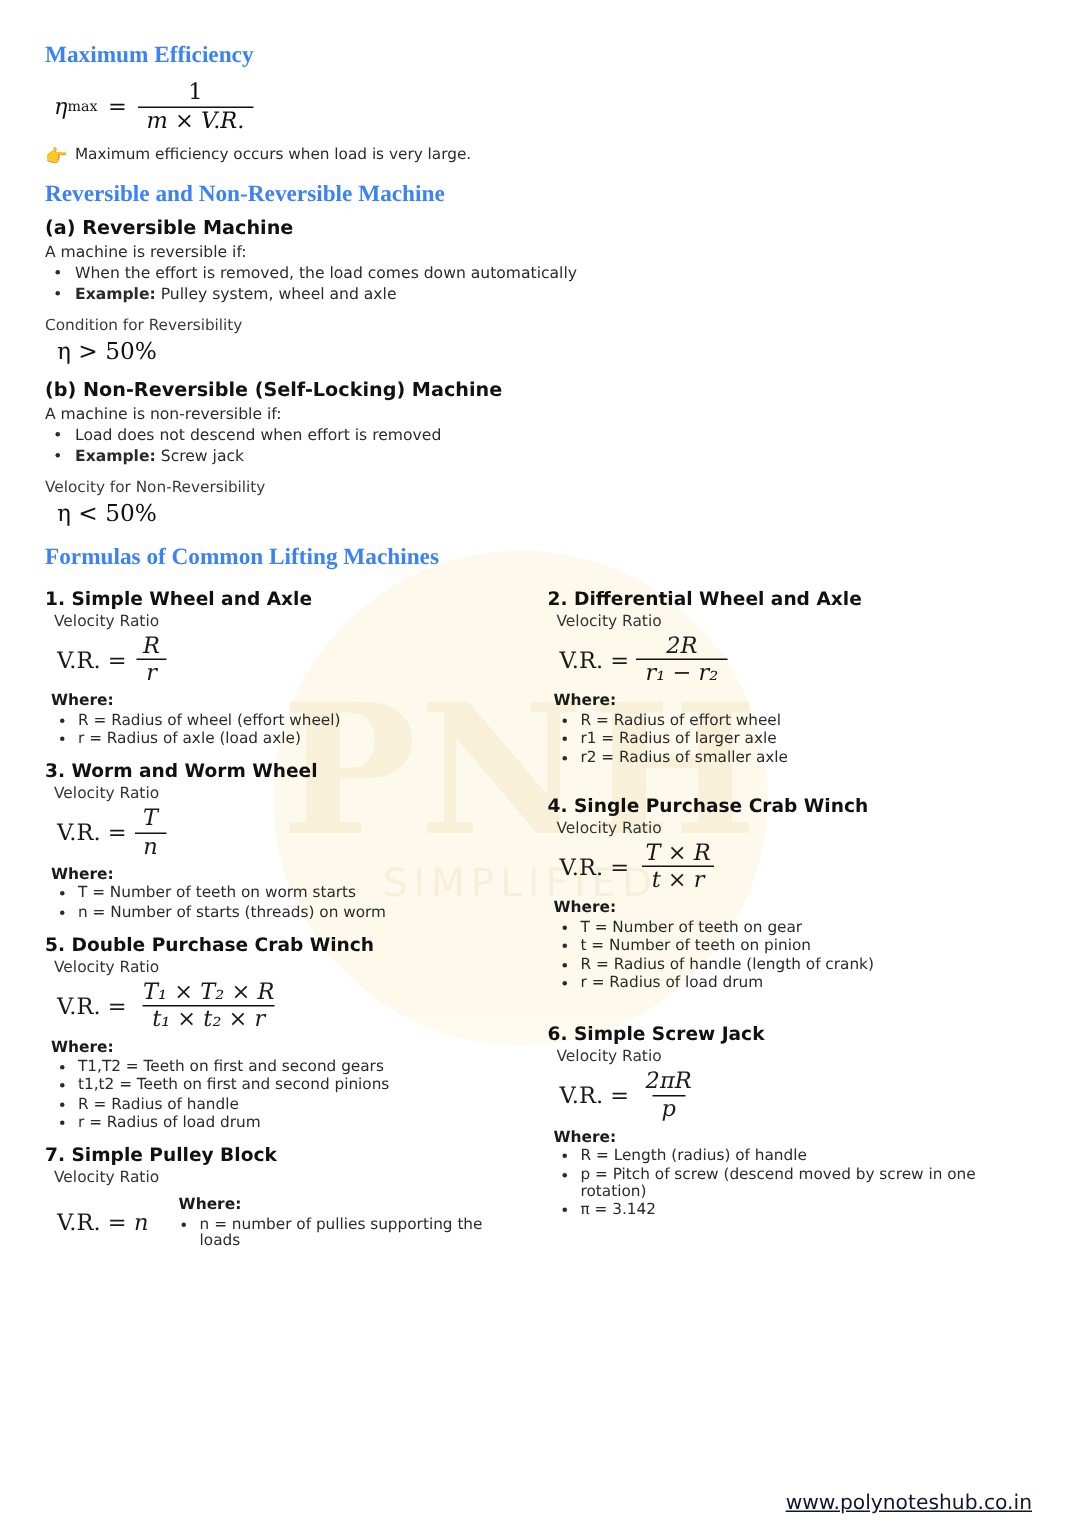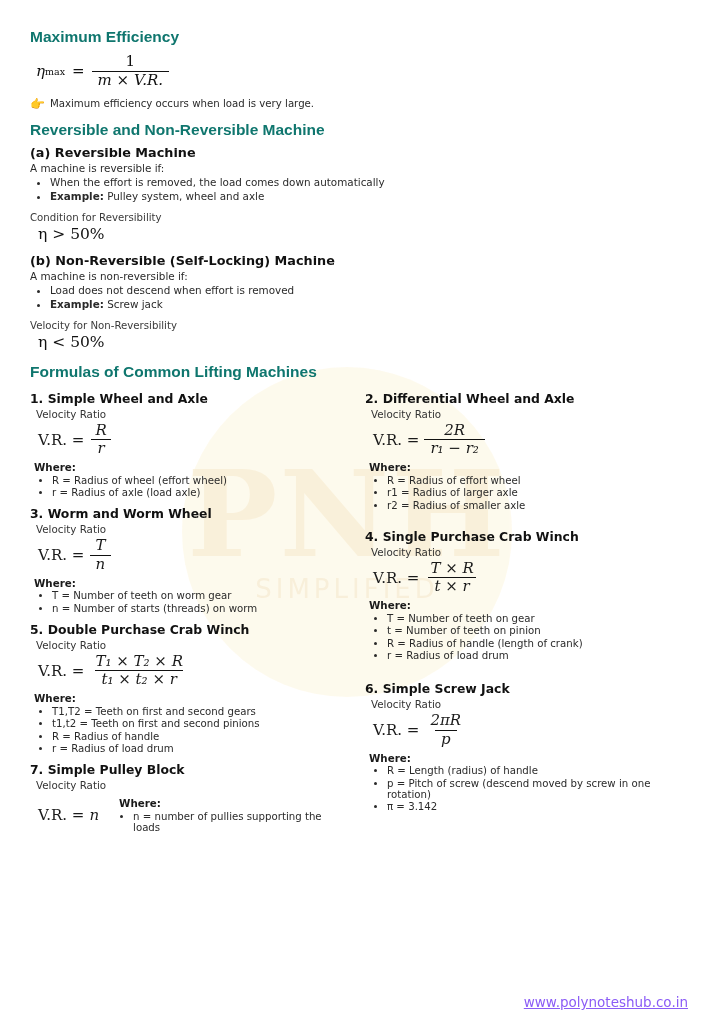--- a/index.html
+++ b/index.html
@@ -59,25 +59,25 @@
     letter-spacing: 4px;
     color: #f1ddb0;
     margin-top: 6px;
   }
   .content {
     position: relative;
     z-index: 2;
   }
 
   h1.sec {
-    font-family: Liberation Sans, sans-serif;
+    font-family: Liberation Serif, serif;
     font-size: 15.5px;
     font-weight: bold;
     margin: 0 0 6px 0;
-    color: #0f766e;
+    color: #3b82f6;
   }
   h2.sub {
     font-size: 12.8px;
     font-weight: bold;
     margin: 10px 0 2px 0;
     color: #111;
   }
   p.small {
     font-size: 10.4px;
     margin: 2px 0 2px 0;
@@ -182,21 +182,21 @@
   ul.where-list li {
     font-size: 10.2px;
     margin: 1.5px 0;
     color: #2a2a2a;
   }
   .footer-url {
     position: absolute;
     right: 26px;
     bottom: 14px;
     font-size: 13.5px;
-    color: #8b5cf6;
+    color: #0f172a;
     text-decoration: underline;
     font-family: "DejaVu Sans", sans-serif;
     z-index: 3;
   }
   .bottomrow {
     display: flex;
     gap: 10px;
     margin-top: 2px;
   }
 </style>
@@ -276,21 +276,21 @@
         <div class="vr-label">Velocity Ratio</div>
         <div class="vr-eq">
           <span>V.R. =</span>
           <span class="frac">
             <span class="num var-it">T</span>
             <span class="den var-it">n</span>
           </span>
         </div>
         <div class="where">Where:</div>
         <ul class="where-list">
-          <li>T = Number of teeth on worm gear</li>
+          <li>T = Number of teeth on worm starts</li>
           <li>n = Number of starts (threads) on worm</li>
         </ul>
 
         <div class="item-title">5. Double Purchase Crab Winch</div>
         <div class="vr-label">Velocity Ratio</div>
         <div class="vr-eq">
           <span>V.R. =</span>
           <span class="frac">
             <span class="num var-it">T₁ × T₂ × R</span>
             <span class="den var-it">t₁ × t₂ × r</span>

